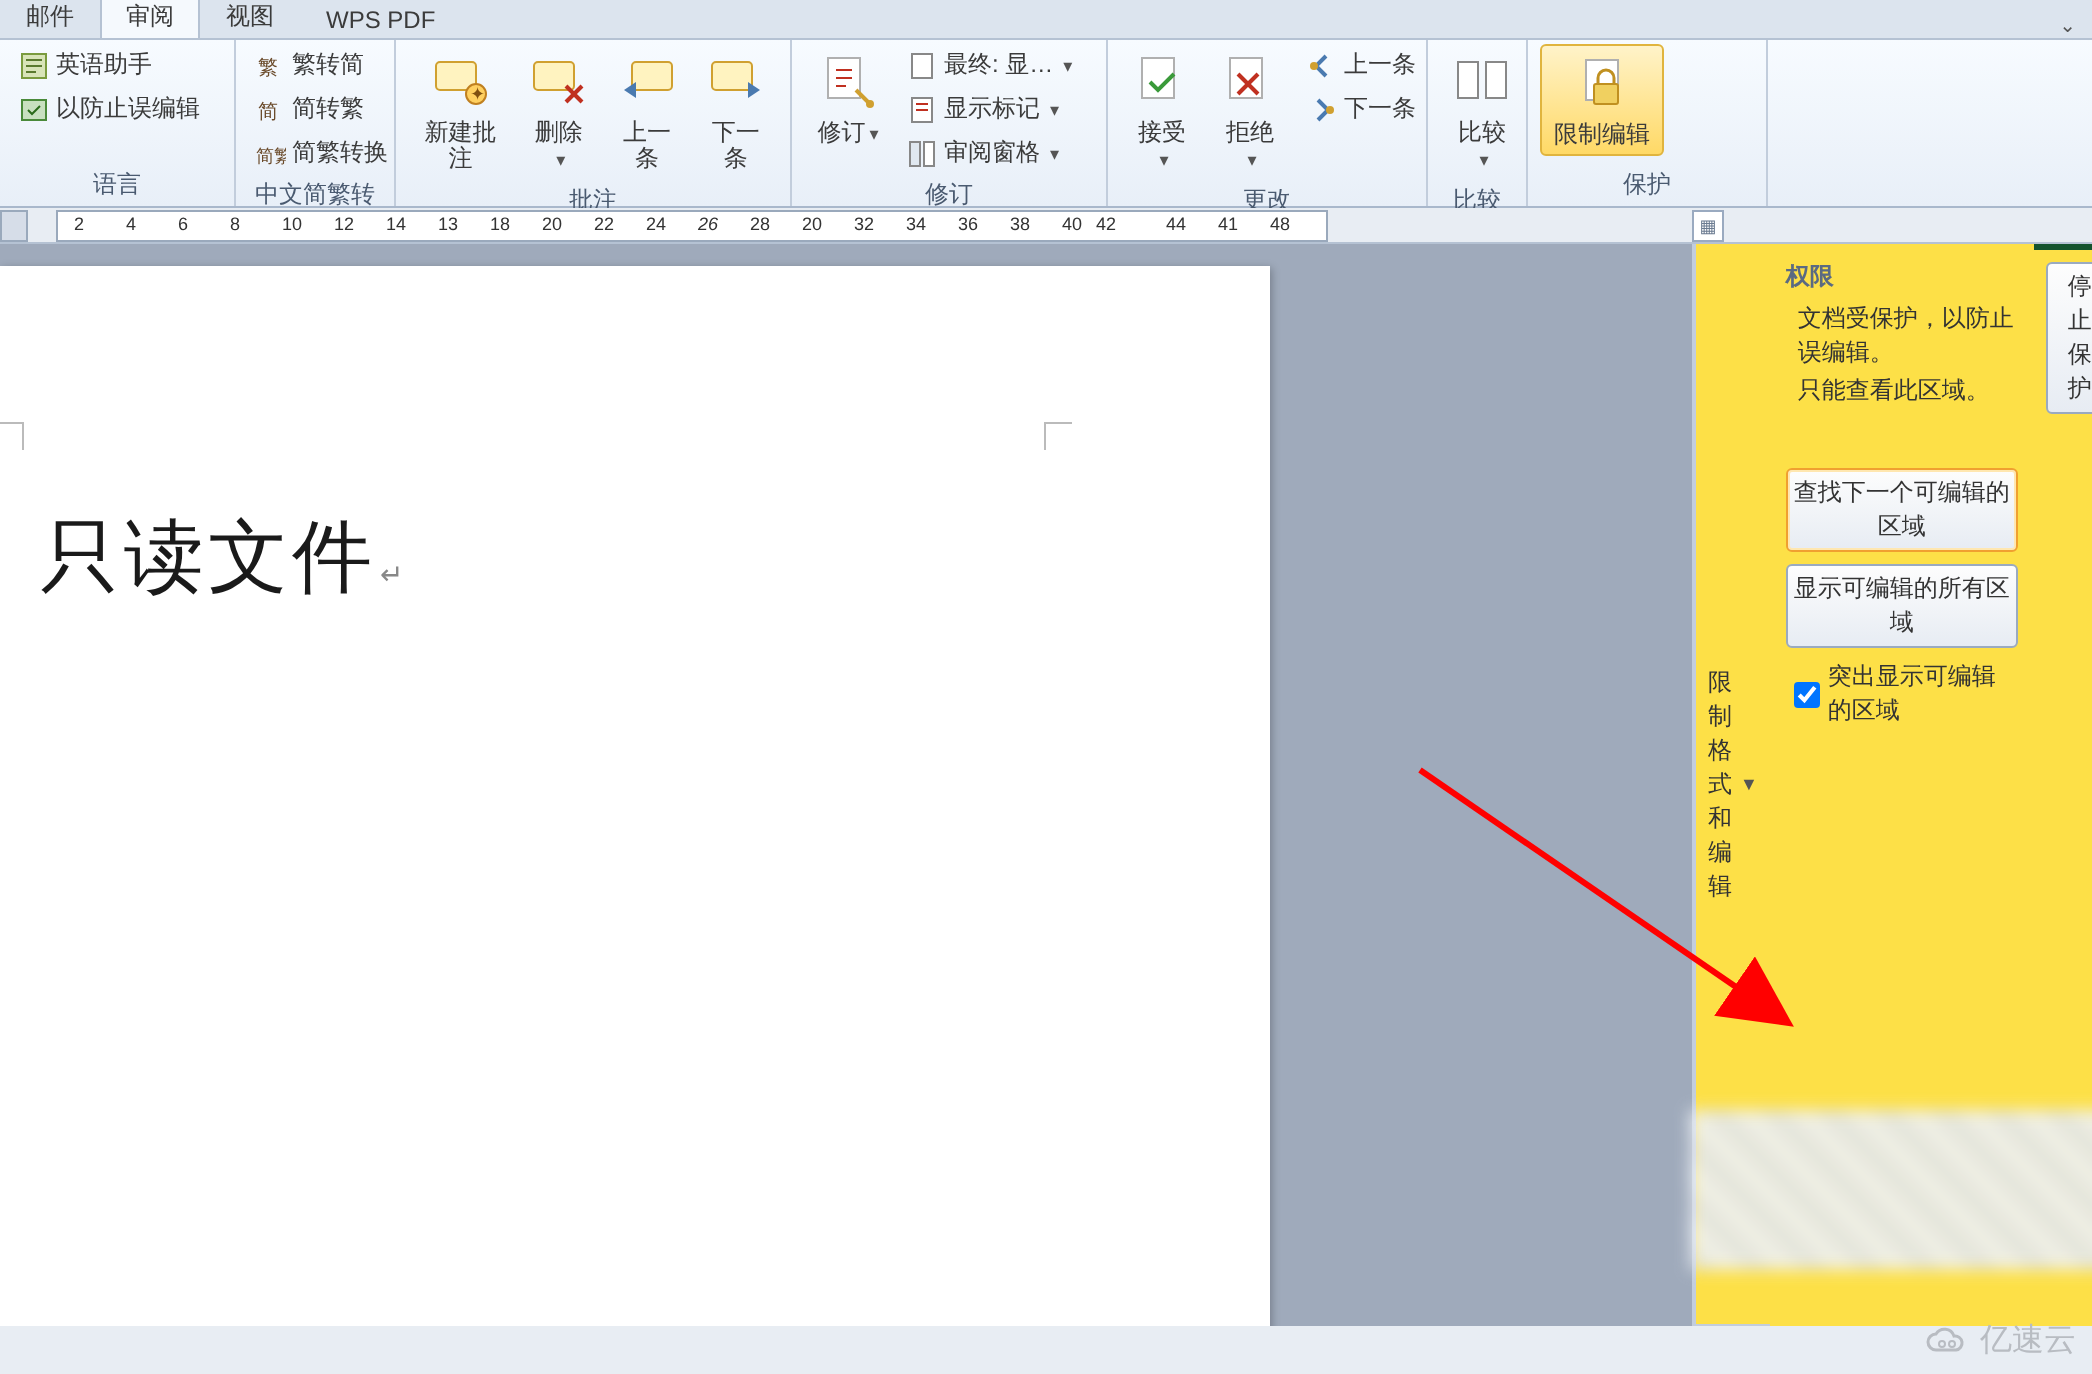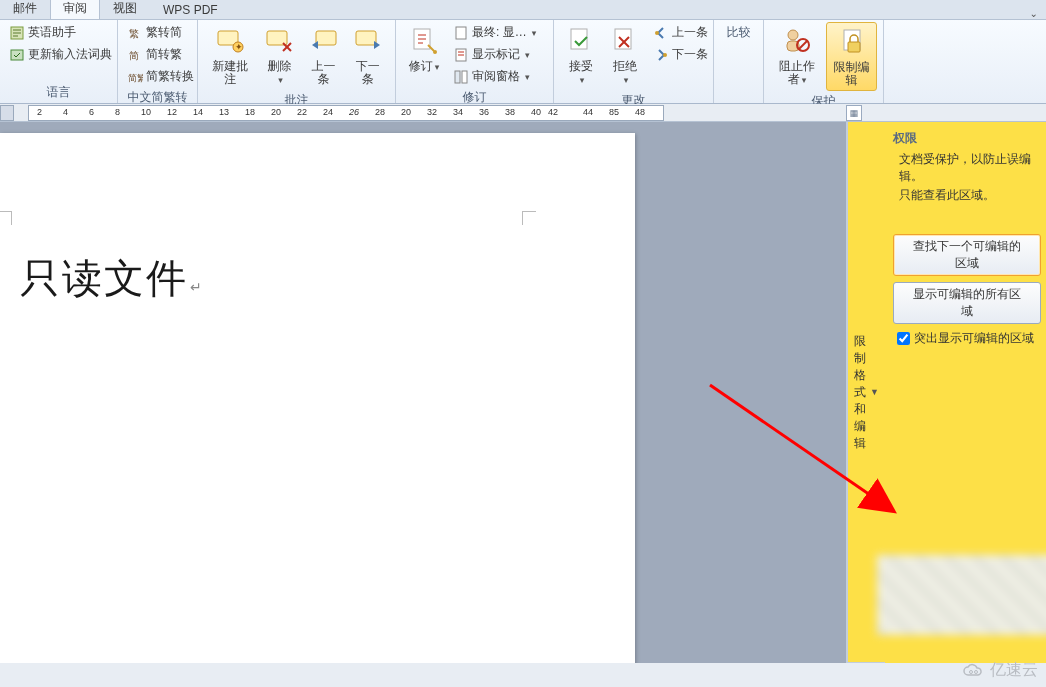--- a/index.html
+++ b/index.html
@@ -36,21 +36,21 @@
     .doc-text .cursor-mark { font-size: 14px; vertical-align: baseline; color: #888; margin-left: 2px; }
     
     .scroll-gap { width: 16px; background: #e8edf3; border-left: 1px solid #c2cddc; border-right: 1px solid #c2cddc; }
     
     .task-pane { flex: 1; background: #fde047; display: flex; flex-direction: row; font-size: 12px; color: #333; }
     .pane-header { padding: 3px 6px; border-bottom: 1px solid #c2cddc; display: flex; align-items: center; gap: 4px; }
     .pane-header .chev { margin-left: auto; font-size: 9px; color: #555; cursor: pointer; }
     .pane-body { padding: 4px 8px; flex: 1; }
     .pane-subhdr { color: #5a6a82; font-weight: bold; margin: 4px 0 4px 0; font-size: 12px; }
     .pane-text { font-size: 12px; line-height: 17px; margin-left: 6px; margin-bottom: 2px; }
-    .pane-btn { display: block; width: 148px; margin: 6px auto; padding: 3px 18px; font-size: 12px; background: linear-gradient(#fdfdfd,#e7ecf3); border: 1px solid #9aaac0; border-radius: 3px; text-align: center; cursor: pointer; }
+    .pane-btn { display: block; width: 116px; margin: 6px auto; padding: 3px 0; font-size: 12px; background: linear-gradient(#fdfdfd,#e7ecf3); border: 1px solid #9aaac0; border-radius: 3px; text-align: center; cursor: pointer; }
     .pane-btn.primary { border: 1px solid #f0a030; box-shadow: 0 0 0 1px #ffe7b0 inset; }
     .pane-check { display: flex; align-items: center; gap: 4px; margin: 6px 0 0 4px; font-size: 12px; }
     .pane-footer { padding: 6px; border-top: 3px solid #14532d; text-align: right; position: relative; }
     .blur-block { position: absolute; right: -2px; bottom: 28px; width: 220px; height: 80px; background: repeating-linear-gradient(45deg,#e2e6ec,#e2e6ec 10px,#eef1f5 10px,#eef1f5 20px); filter: blur(4px); opacity:.9; }
     .stop-btn { display: inline-block; padding: 3px 10px; font-size: 12px; background: linear-gradient(#fdfdfd,#e7ecf3); border: 1px solid #9aaac0; border-radius: 3px; cursor: pointer; position: relative; }
     
     .watermark { position: absolute; right: 8px; bottom: 6px; display: flex; align-items: center; gap: 4px; color: #b8bcc2; font-size: 16px; z-index: 50; pointer-events: none; text-align: center; }
     .watermark svg { width: 24px; height: 16px; }
     
     .arrow { position: absolute; left: 640px; top: 380px; z-index: 40; pointer-events: none; }
@@ -79,21 +79,21 @@
               <rect x="2" y="2" width="12" height="12" fill="#d8e4b8" stroke="#7a9b3e"></rect>
               <path d="M4 5h8M4 8h8M4 11h5" stroke="#5a7a2e"></path>
             </svg>
           <span>英语助手</span>
         </div>
         <div class="rbtn-small">
           <svg class="icon-generic" viewBox="0 0 16 16">
               <rect x="2" y="3" width="12" height="10" fill="#c8e0c0" stroke="#4a8a3a"></rect>
               <path d="M5 8l2 2 4-4" stroke="#2a6a1a" fill="none"></path>
             </svg>
-          <span>更新输入法词典</span>
+          <span>以防止误编辑</span>
         </div>
       </div>
     </div>
     <div class="rgroup-label">语言</div>
   </div>
 
   <div class="rgroup" style="width:80px">
     <div class="rgroup-body">
       <div class="vstack">
         <div class="rbtn-small">
@@ -240,36 +240,36 @@
               <circle cx="12" cy="8" r="2" fill="#d0a030"></circle>
             </svg>
           <span>下一条</span>
         </div>
       </div>
     </div>
     <div class="rgroup-label">更改</div>
   </div>
 
   <div class="rgroup" style="width:50px">
+    <div class="rgroup-body">
+      <div class="rbtn-large">
+        <div class="icon-box">
+            <svg width="32" height="32" viewBox="0 0 32 32">
+              <rect x="4" y="6" width="10" height="18" fill="#fff" stroke="#888"></rect>
+              <rect x="18" y="6" width="10" height="18" fill="#fff" stroke="#888"></rect>
+            </svg>
+          </div>
+        <div class="lbl"><span>比较</span><span class="dd">▾</span></div>
+      </div>
+    </div>
     <div class="rgroup-label">比较</div>
   </div>
 
   <div class="rgroup" style="width:120px">
     <div class="rgroup-body">
-      <div class="rbtn-large">
-        <div class="icon-box">
-            <svg width="32" height="32" viewBox="0 0 32 32">
-              <circle cx="12" cy="10" r="5" fill="#f0d0a0" stroke="#c09050"></circle>
-              <rect x="6" y="16" width="12" height="10" rx="4" fill="#f0d0a0" stroke="#c09050"></rect>
-              <circle cx="22" cy="20" r="6" fill="none" stroke="#c03020" stroke-width="2"></circle>
-              <line x1="18" y1="24" x2="26" y2="16" stroke="#c03020" stroke-width="2"></line>
-            </svg>
-          </div>
-        <div class="lbl"><span>阻止作者</span><span class="dd">▾</span></div>
-      </div>
       <div class="rbtn-large active">
         <div class="icon-box">
             <svg width="32" height="32" viewBox="0 0 32 32">
               <rect x="8" y="4" width="16" height="20" fill="#fff" stroke="#b0b0b0"></rect>
               <rect x="12" y="16" width="12" height="10" rx="1" fill="#f0d060" stroke="#c09020"></rect>
               <path d="M14 16v-3a4 4 0 018 0v3" fill="none" stroke="#c09020" stroke-width="1.5"></path>
             </svg>
           </div>
         <div class="lbl">限制编辑</div>
       </div>
@@ -297,21 +297,21 @@
       <span style="left: 320px; font-style: italic;">26</span>
       <span style="left: 346px;">28</span>
       <span style="left: 372px;">20</span>
       <span style="left: 398px;">32</span>
       <span style="left: 424px;">34</span>
       <span style="left: 450px;">36</span>
       <span style="left: 476px;">38</span>
       <span style="left: 502px;">40</span>
       <span style="left: 519px;">42</span>
       <span style="left: 554px;">44</span>
-      <span style="left: 580px;">85</span>
+      <span style="left: 580px;">41</span>
       <span style="left: 606px;">48</span>
     </div>
   <div class="ruler-right">
     <div class="pane-icon-box">▦</div>
   </div>
 </div>
 
 <div class="workspace">
   <div class="doc-area">
     <div class="page">

